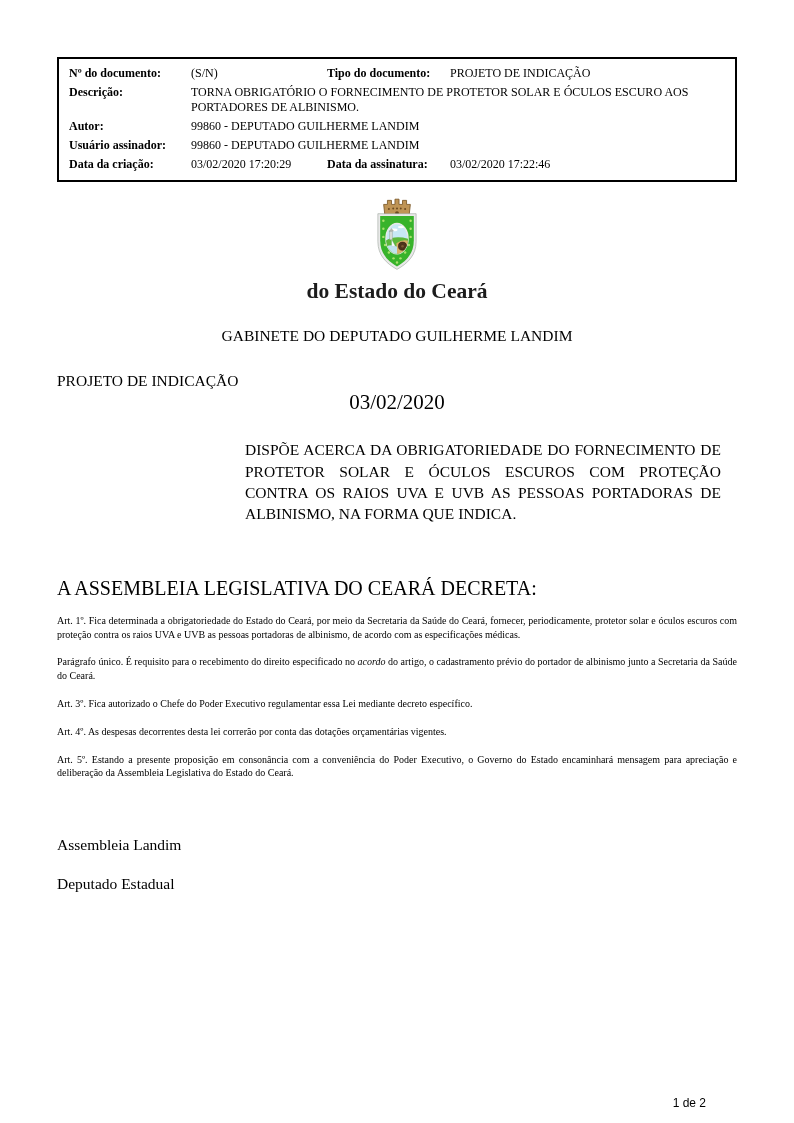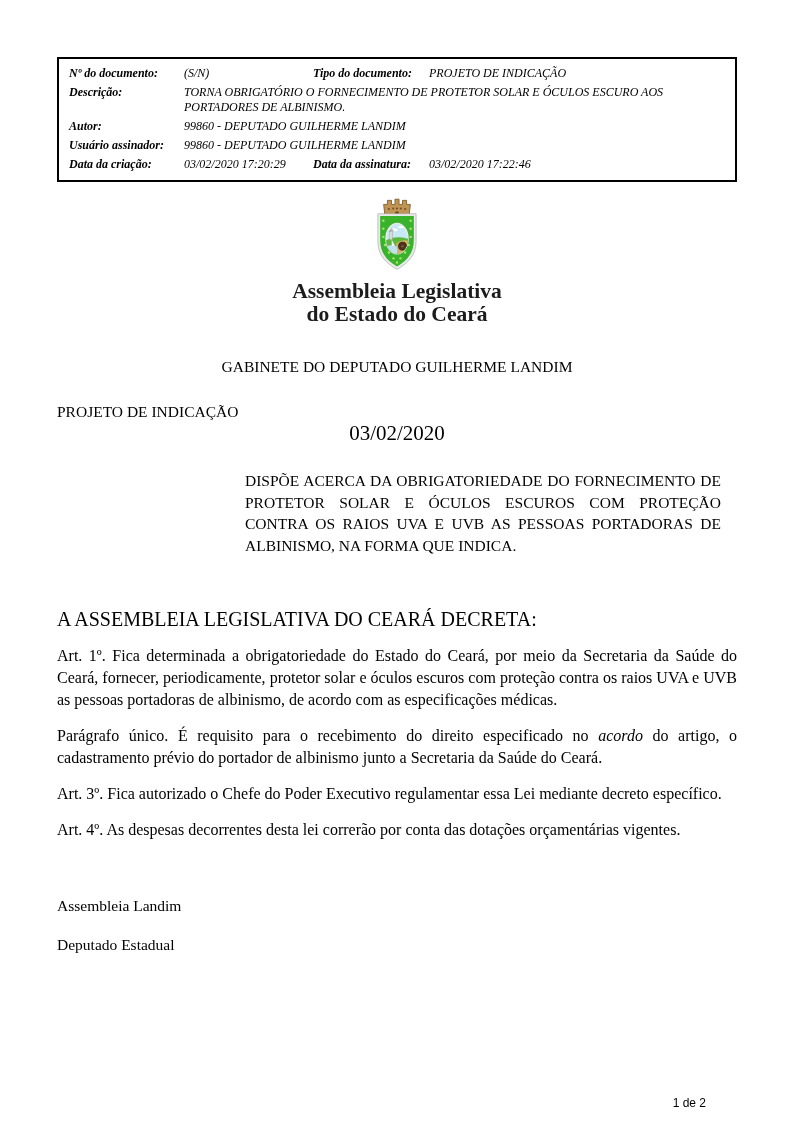--- a/index.html
+++ b/index.html
@@ -19,50 +19,49 @@
   .meta-table {
     border: 2px solid #000;
     font-size: 12px;
     line-height: 1.25;
     padding: 5px 0 6px 0;
   }
   .meta-row {
     display: grid;
     grid-template-columns: 114px 128px 115px 1fr;
     padding: 2px 10px;
-    column-gap: 1px;
-    font-style: italic;
+    column-gap: 8px;
   }
   .meta-row .label { font-weight: bold; }
   .meta-row.full .val1 { grid-column: 2 / 5; }
 
   
   .logo-block { text-align: center; margin-top: 15px; }
   .org-name {
     font-weight: bold;
     font-size: 21.5px;
     line-height: 1.08;
     color: #1c1c1c;
     margin-top: 5px;
   }
 
   
-  .office-header { text-align: center; margin-top: 32px; font-size: 15.5px; }
+  .office-header { text-align: center; margin-top: 24px; font-size: 15.5px; }
   .doc-type-line { margin-top: 27px; font-size: 15.5px; }
   .date-line { font-size: 21px; text-align: center; }
   .ementa {
     margin: 24px 16px 0 188px;
     text-align: justify;
     font-size: 15.5px;
     line-height: 1.38;
   }
   .preamble { margin-top: 52px; font-size: 20px; }
   p.body-par {
     text-align: justify;
-    font-size: 16px;
+    font-size: 10px;
     line-height: 1.38;
     margin: 14px 0 0 0;
     font-family: Liberation Serif, serif;
   }
   .italic { font-style: italic; }
   .sig-name { margin-top: 56px; font-size: 15.5px; }
   .sig-role { margin-top: 21px; font-size: 15.5px; }
   .page-number {
     position: absolute;
     right: 88px;
@@ -147,39 +146,39 @@
           <path d="M31,85 Q40,80 50,85 L50,98 L31,98 Z" fill="#bfe2ee"></path>
           <path d="M41,84 L41,73 L47,84 Z" fill="#ffffff" stroke="#9db6c2" stroke-width="0.5"></path>
           <rect x="37.5" y="58" width="4.5" height="15" fill="#d6dcd6" stroke="#8a8f8a" stroke-width="0.6"></rect>
           <path d="M36.8,58 L44,58 L40.4,53.5 Z" fill="#b8c0b8" stroke="#8a8f8a" stroke-width="0.6"></path>
           <circle cx="59.5" cy="84" r="7" fill="#4f331c" stroke="#2e1d0e" stroke-width="1"></circle>
           <circle cx="59.5" cy="84" r="2.2" fill="#7a5a33"></circle>
         </g>
       </svg>
     </span>
     <div class="org-name">
-      <div>Assembleia Legislativa</div>
       <div>do Estado do Ceará</div>
     </div>
   </div>
 
   <div class="office-header">GABINETE DO DEPUTADO GUILHERME LANDIM</div>
 
   <div class="doc-type-line">PROJETO DE INDICAÇÃO</div>
   <div class="date-line">03/02/2020</div>
 
   <div class="ementa">DISPÕE ACERCA DA OBRIGATORIEDADE DO FORNECIMENTO DE PROTETOR SOLAR E ÓCULOS ESCUROS COM PROTEÇÃO CONTRA OS RAIOS UVA E UVB AS PESSOAS PORTADORAS DE ALBINISMO, NA FORMA QUE INDICA.</div>
 
   <div class="preamble">A ASSEMBLEIA LEGISLATIVA DO CEARÁ DECRETA:</div>
 
   <p class="body-par">Art. 1º. Fica determinada a obrigatoriedade do Estado do Ceará, por meio da Secretaria da Saúde do Ceará, fornecer, periodicamente, protetor solar e óculos escuros com proteção contra os raios UVA e UVB as pessoas portadoras de albinismo, de acordo com as especificações médicas.</p>
 
   <p class="body-par"><span>Parágrafo único. É requisito para o recebimento do direito especificado no </span><span class="italic">acordo</span><span> do artigo, o cadastramento prévio do portador de albinismo junto a Secretaria da Saúde do Ceará.</span></p>
 
   <p class="body-par">Art. 3º. Fica autorizado o Chefe do Poder Executivo regulamentar essa Lei mediante decreto específico.</p>
   <p class="body-par">Art. 4º. As despesas decorrentes desta lei correrão por conta das dotações orçamentárias vigentes.</p>
+  <p class="body-par">Art. 5º. Estando a presente proposição em consonância com a conveniência do Poder Executivo, o Governo do Estado encaminhará mensagem para apreciação e deliberação da Assembleia Legislativa do Estado do Ceará.</p>
 
   <div class="sig-name">Assembleia Landim</div>
   <div class="sig-role">Deputado Estadual</div>
 
 </div>
 
 <div class="page-number">1 de 2</div>
 
 </body></html>

